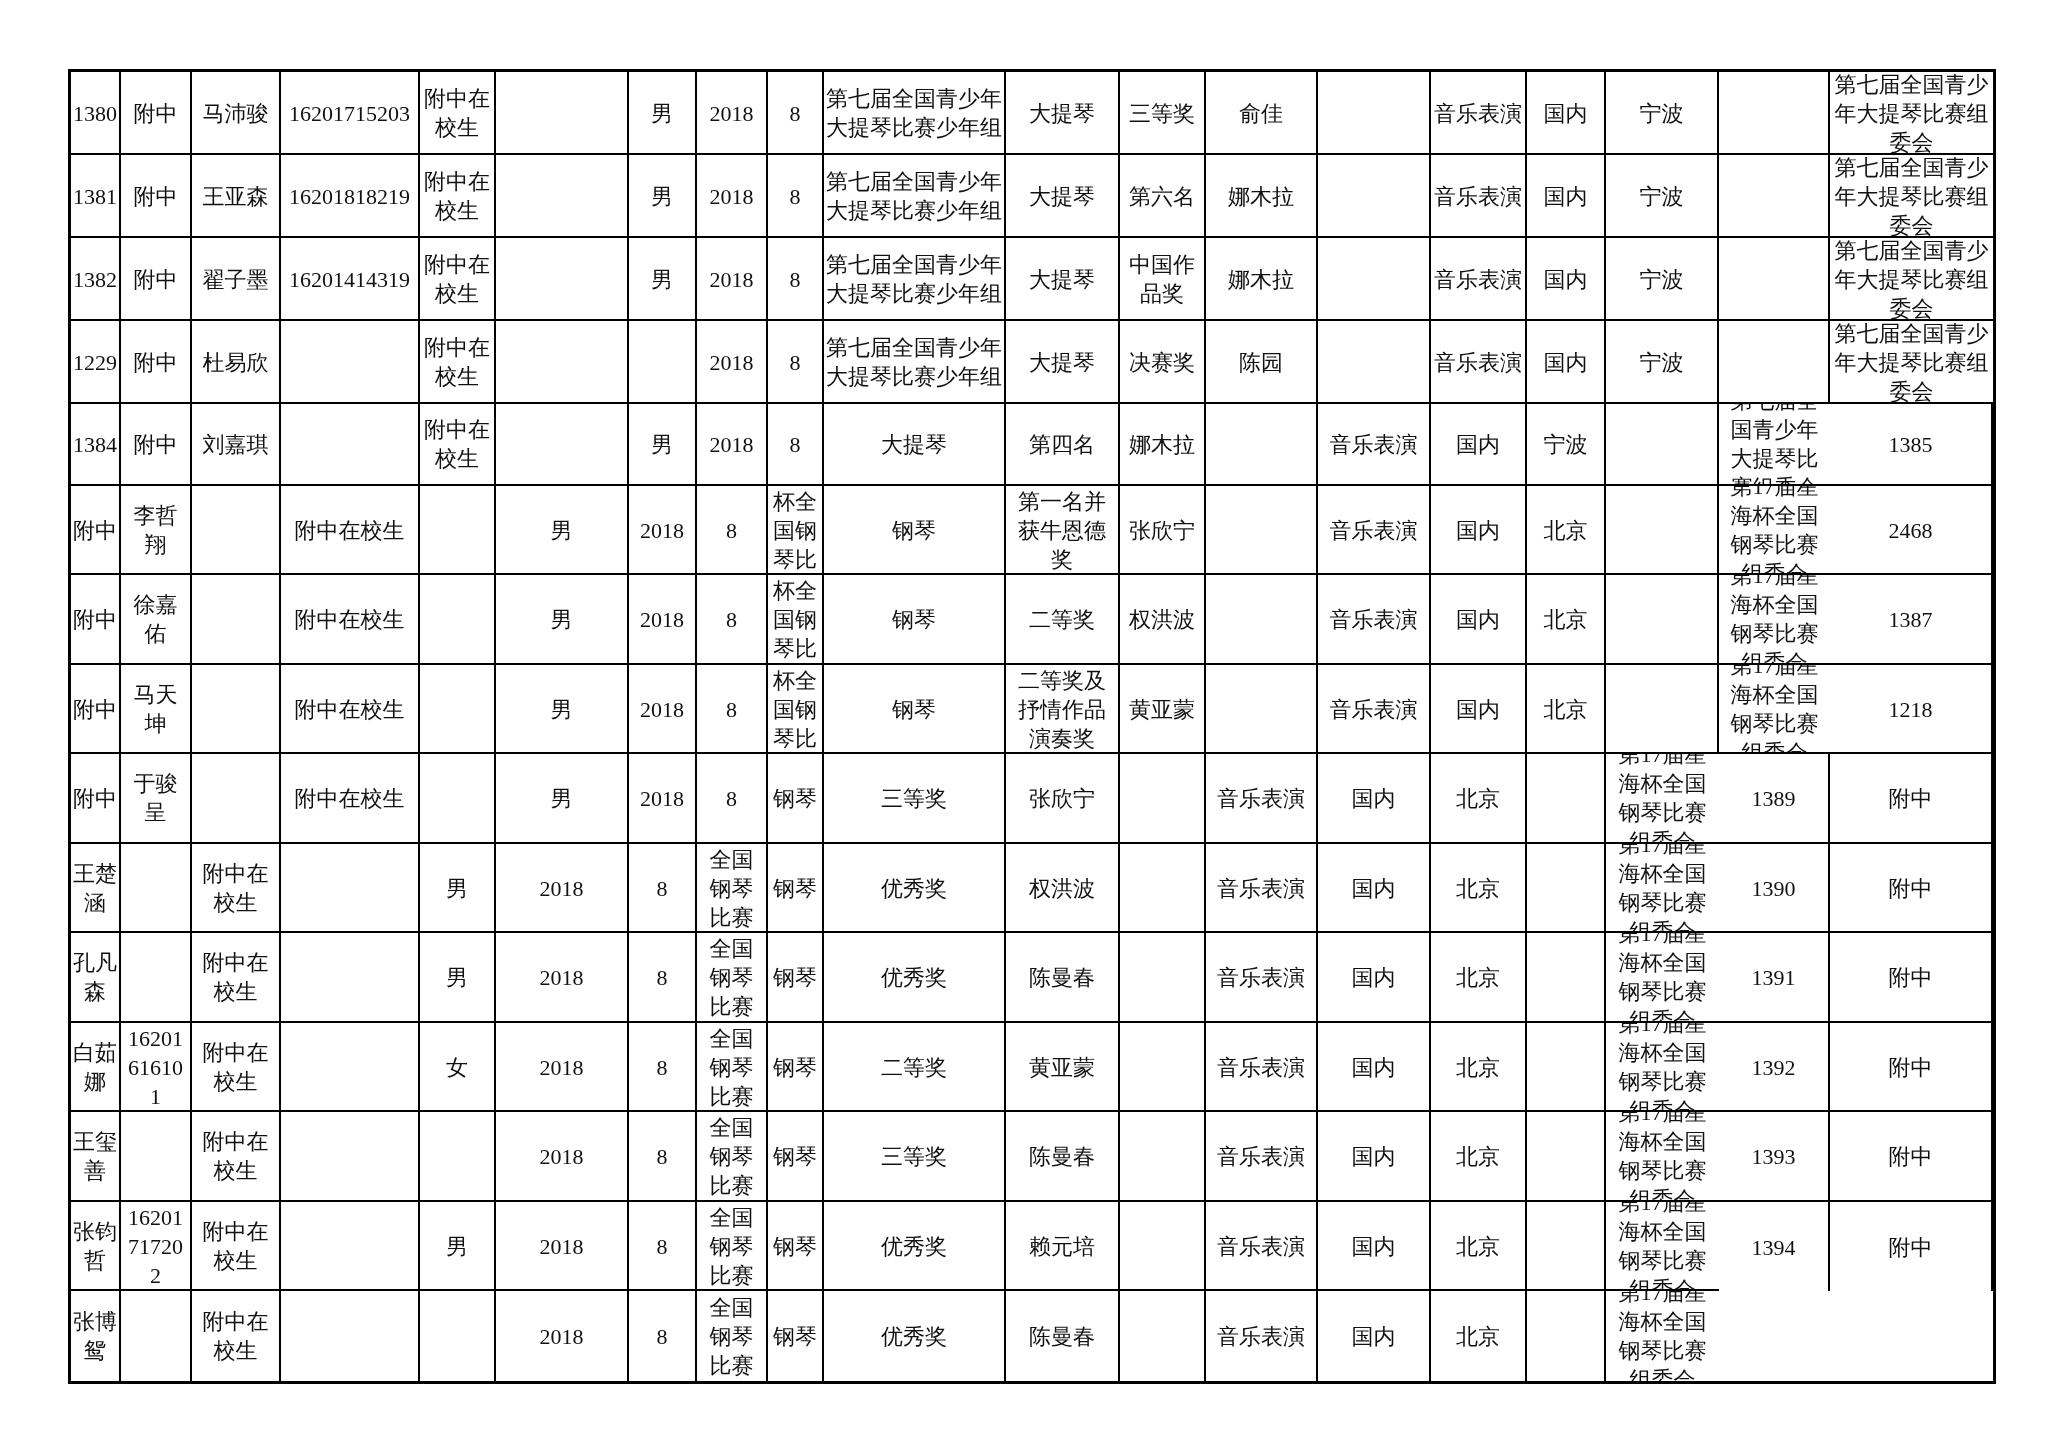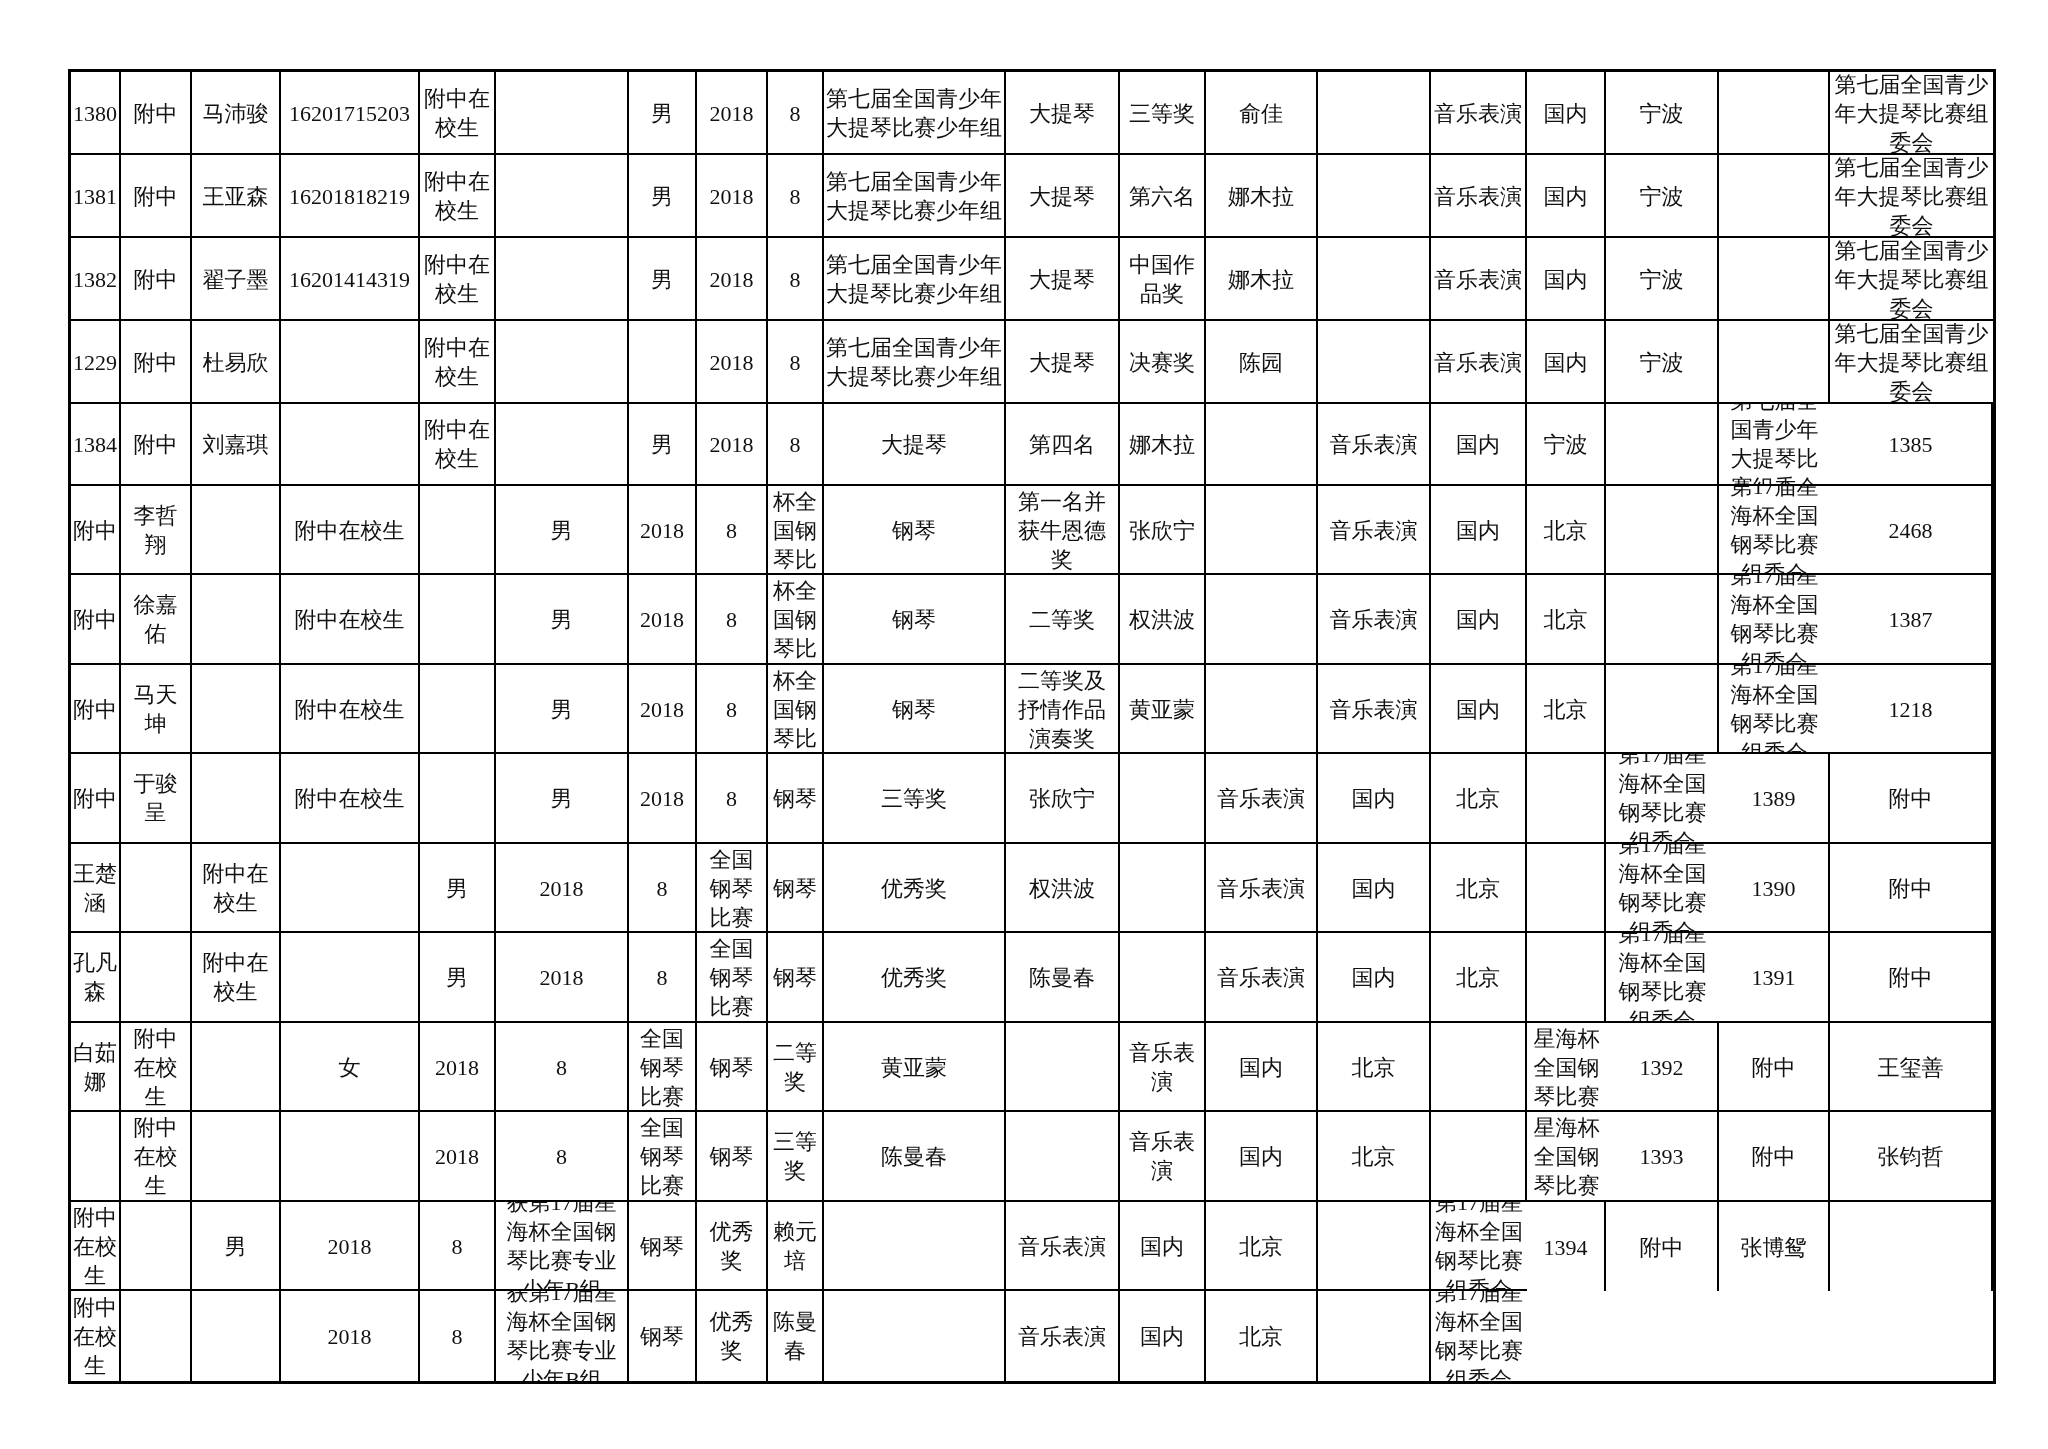--- a/index.html
+++ b/index.html
@@ -670,20 +670,23 @@
       <div class="cell">
         <div class="txt">1391</div>
       </div>
       <div class="cell">
         <div class="txt">附中</div>
       </div>
       <div class="cell">
         <div class="txt">白茹娜</div>
       </div>
       <div class="cell">
+        <div class="txt">16201616101</div>
+      </div>
+      <div class="cell">
         <div class="txt">附中在校生</div>
       </div>
       <div class="cell">
         <div class="txt"></div>
       </div>
       <div class="cell">
         <div class="txt">女</div>
       </div>
       <div class="cell">
         <div class="txt">2018</div>
@@ -779,20 +782,23 @@
         <div class="txt">第17届星海杯全国钢琴比赛组委会</div>
       </div>
       <div class="cell">
         <div class="txt">1393</div>
       </div>
       <div class="cell">
         <div class="txt">附中</div>
       </div>
       <div class="cell">
         <div class="txt">张钧哲</div>
+      </div>
+      <div class="cell">
+        <div class="txt">16201717202</div>
       </div>
       <div class="cell">
         <div class="txt">附中在校生</div>
       </div>
       <div class="cell">
         <div class="txt"></div>
       </div>
       <div class="cell">
         <div class="txt">男</div>
       </div>

